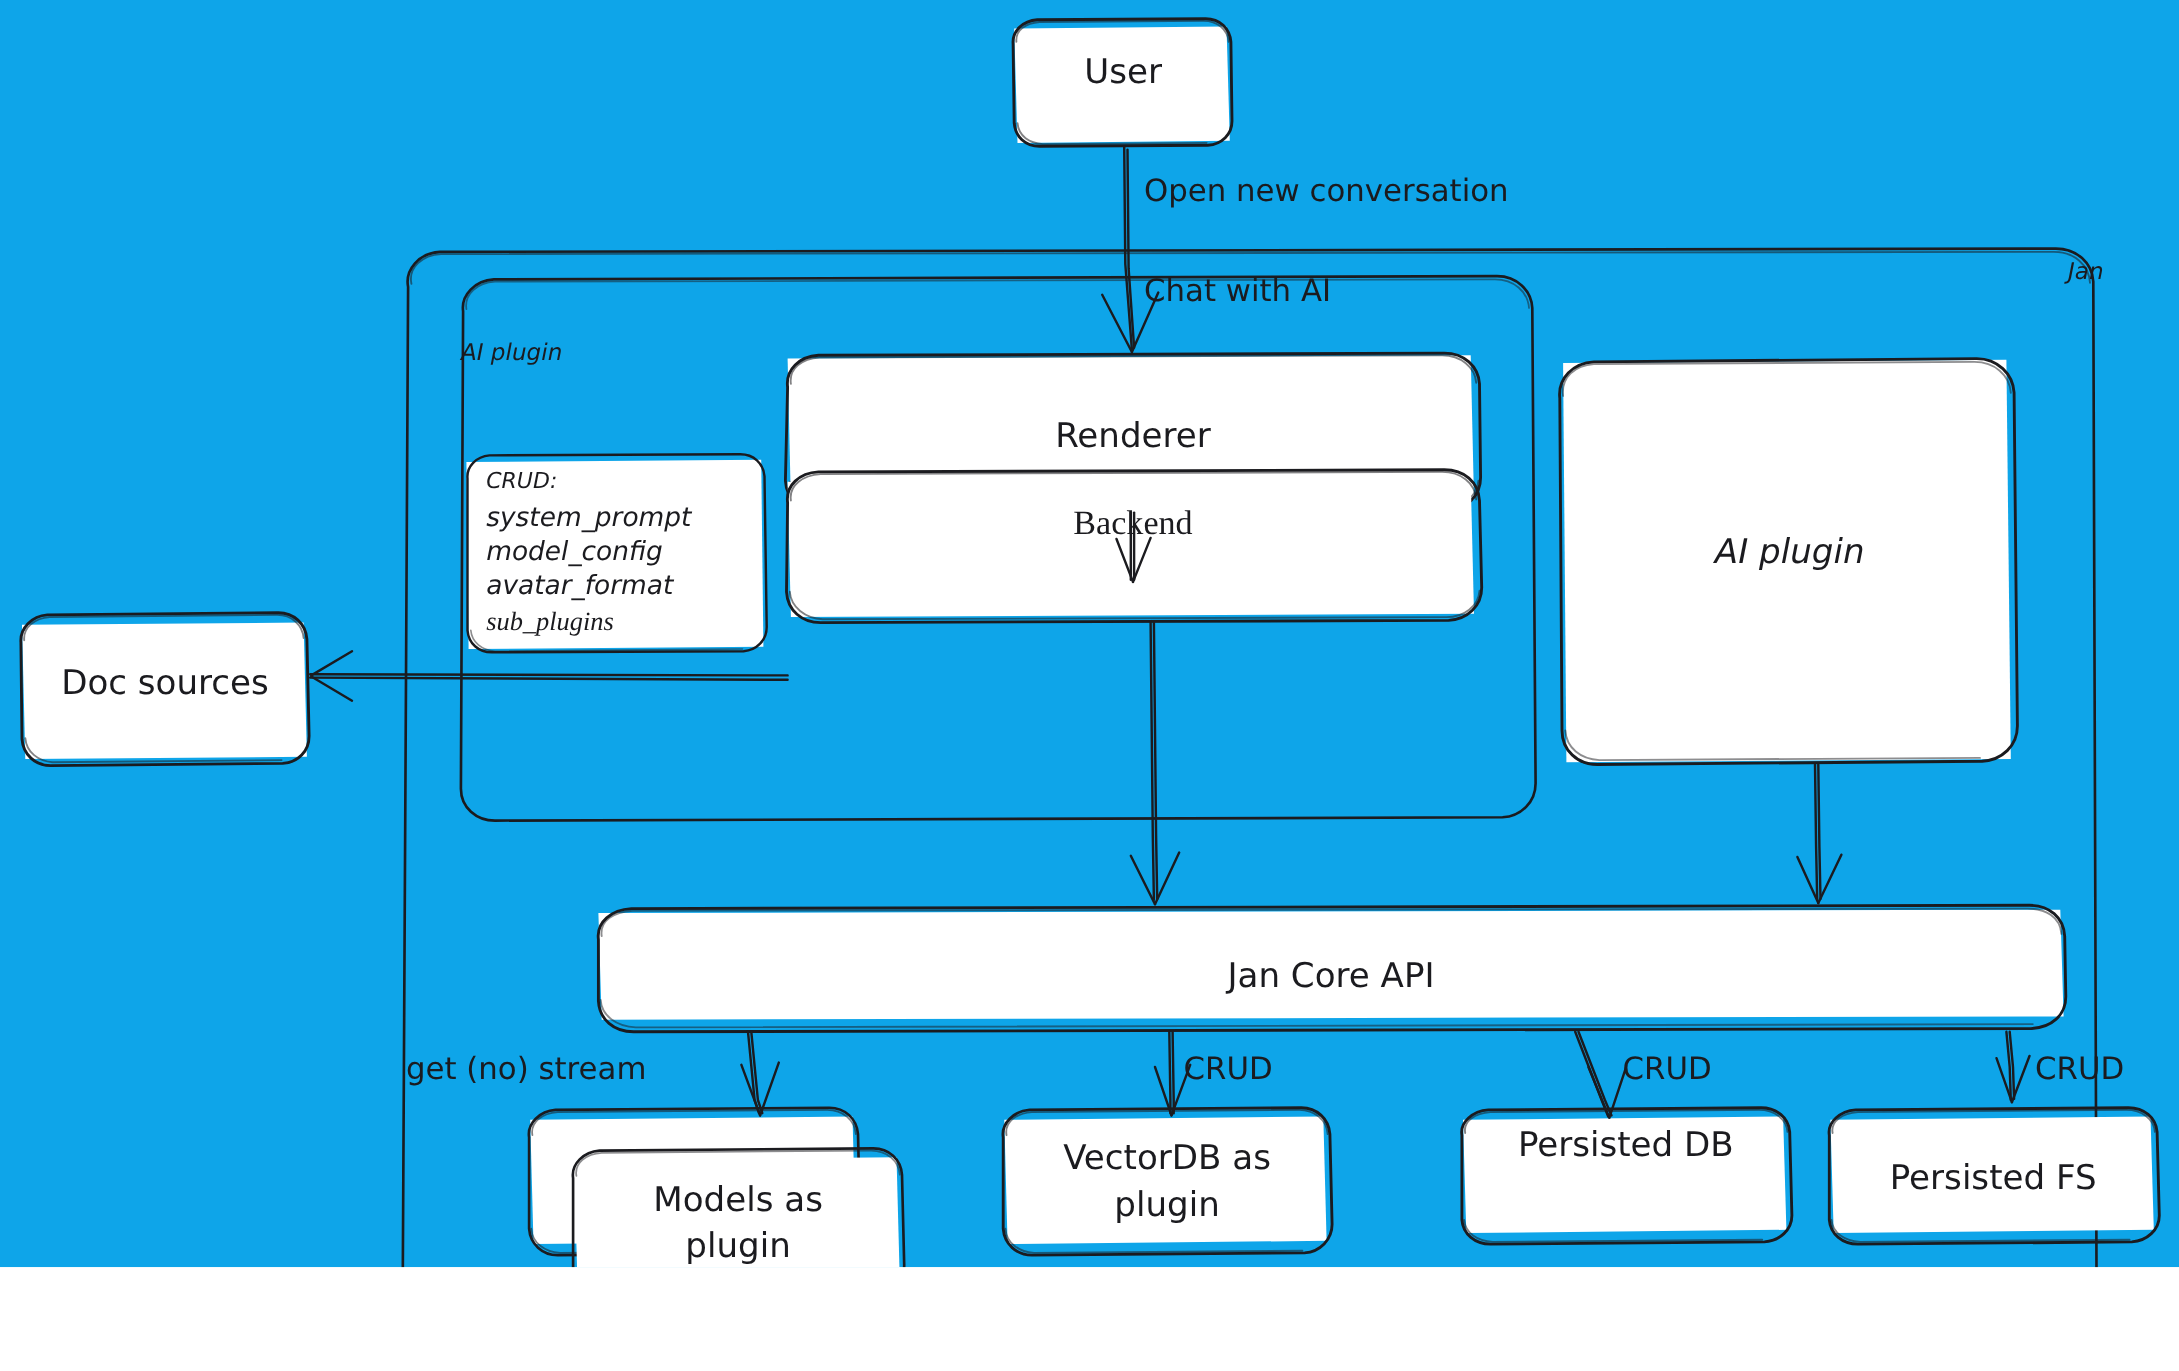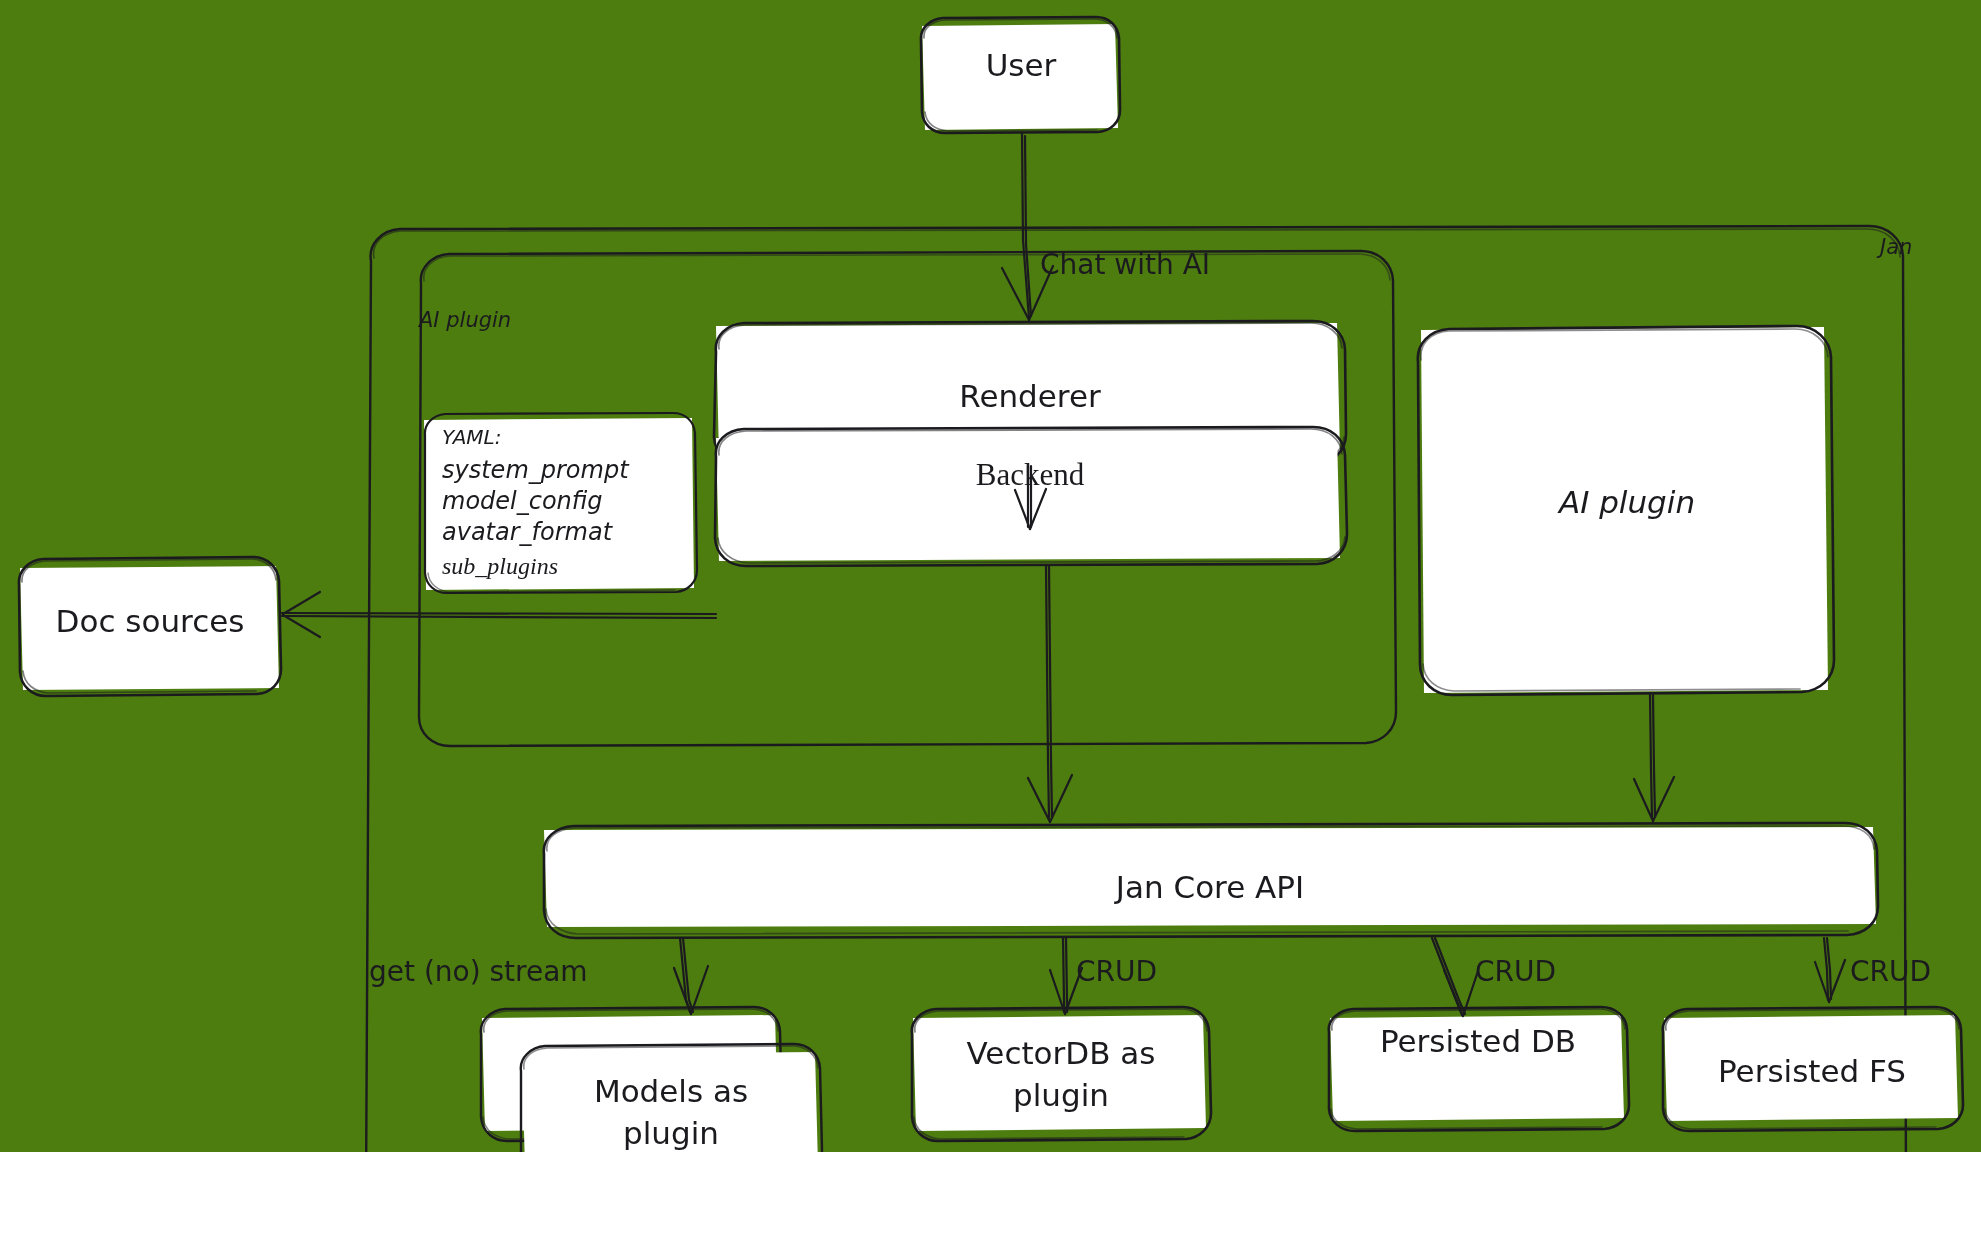--- a/index.html
+++ b/index.html
@@ -7,21 +7,21 @@
     padding: 0;
     background: #ffffff;
   }
   body {
     font-family: "DejaVu Sans", sans-serif;
   }
   #canvas {
     position: relative;
     width: 1981px;
     height: 1152px;
-    background: #4d7c0f;
+    background: #0ea5e9;
     overflow: hidden;
   }
   svg.layer {
     position: absolute;
     top: 0; left: 0;
     width: 1981px;
     height: 1246px;
   }
   .sketch-path {
     fill: none;
@@ -220,35 +220,36 @@
       <path class="sketch-path" stroke-width="2.2" d="M1824,938 L1827,970 L1828,1000"></path>
       <path class="sketch-path" stroke-width="2.2" d="M1827,938 L1830,970 L1831,999"></path>
       <path class="sketch-path" stroke-width="2.2" d="M1815,962 L1829,1002"></path>
       <path class="sketch-path" stroke-width="2.2" d="M1845,960 L1829,1002"></path>
     </g>
 
   </svg>
 
   <div class="lbl lbl-center node-label" style="left:1021px; top:47px;">User</div>
 
+  <div class="lbl edge-label" style="left:1040px; top:157px;">Open new conversation</div>
   <div class="lbl edge-label" style="left:1040px; top:200px;margin-top:48px;">Chat with AI</div>
 
   <div class="lbl container-label skew" style="left:1880px; top:235px;">Jan</div>
 
   <div class="lbl container-label skew" style="left:419px; top:308px;">AI plugin</div>
 
   <div class="lbl lbl-center node-label" style="left:1030px; top:378px;">Renderer</div>
 
   <div class="lbl lbl-center node-label" style="left:1030px; top:456px;font-family:Liberation Serif, serif;">Backend</div>
 
   <div class="lbl lbl-center node-label skew" style="left:1627px; top:484px;">AI plugin</div>
 
   <div class="lbl lbl-center node-label" style="left:150px; top:603px;">Doc sources</div>
 
-  <div class="lbl yaml-title skew" style="left:442px; top:425px;">YAML:</div>
+  <div class="lbl yaml-title skew" style="left:442px; top:425px;">CRUD:</div>
   <div class="lbl yaml-item skew" style="left:442px; top:456px;">system_prompt</div>
   <div class="lbl yaml-item skew" style="left:442px; top:487px;">model_config</div>
   <div class="lbl yaml-item skew" style="left:442px; top:518px;">avatar_format</div>
   <div class="lbl yaml-item skew" style="left:442px; top:552px;font-family:Liberation Serif, serif;">sub_plugins</div>
 
   <div class="lbl lbl-center node-label" style="left:1210px; top:869px;">Jan Core API</div>
 
   <div class="lbl edge-label" style="left:369px; top:955px;">get (no) stream</div>
   <div class="lbl edge-label" style="left:1076px; top:955px;">CRUD</div>
   <div class="lbl edge-label" style="left:1475px; top:955px;">CRUD</div>

